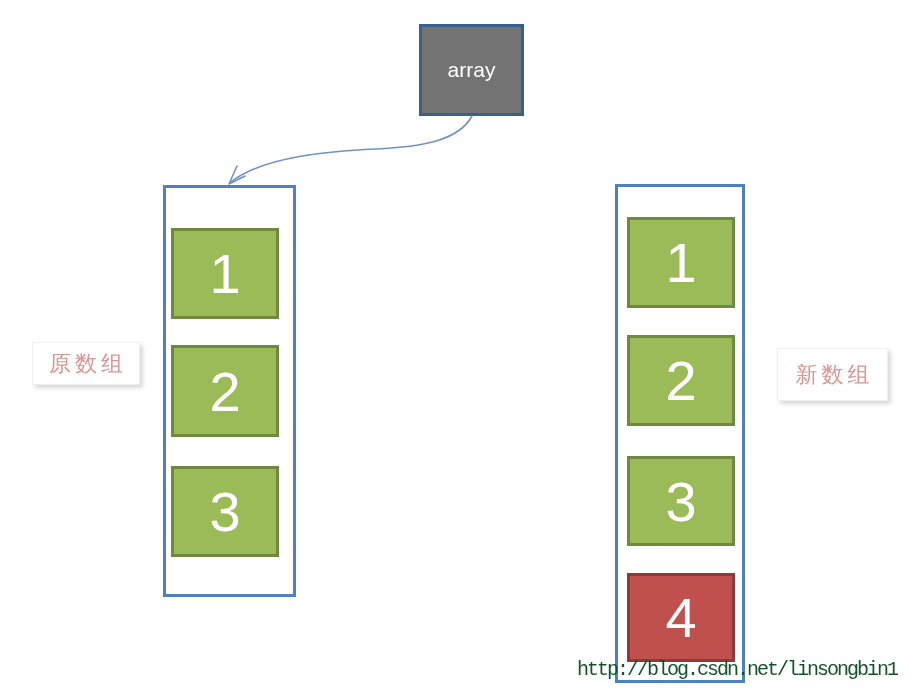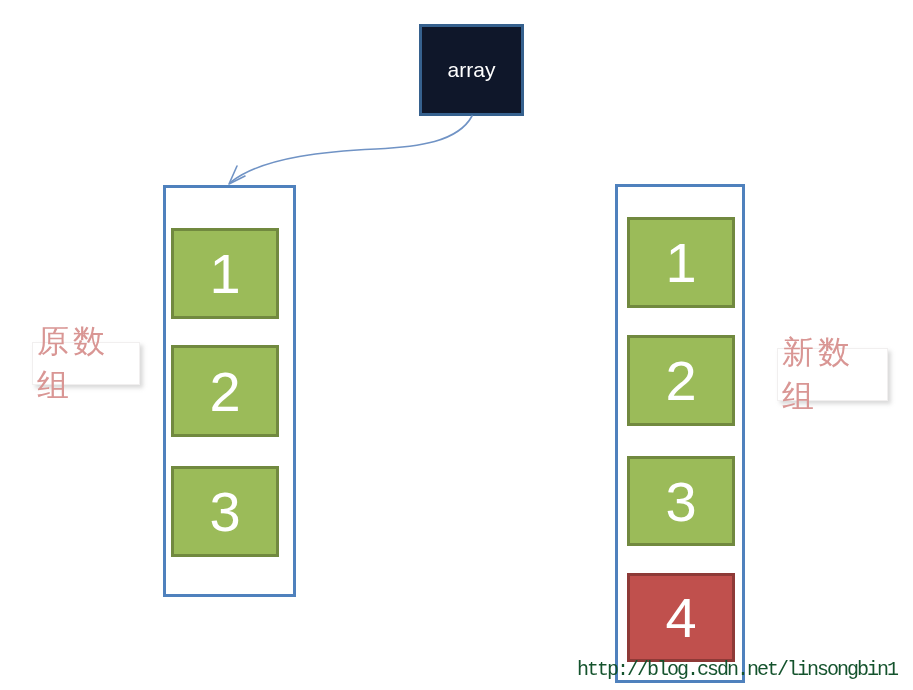--- a/index.html
+++ b/index.html
@@ -20,21 +20,21 @@
     left: 0; top: 0;
     width: 913px; height: 690px;
     pointer-events: none;
     z-index: 3;
   }
   .pointer-box {
     position: absolute;
     left: 419px; top: 24px;
     width: 105px; height: 92px;
     box-sizing: border-box;
-    background: #0f172a;
+    background: #737373;
     border: 3px solid #36618e;
     color: #ffffff;
     font-size: 21px;
     display: flex;
     align-items: center;
     justify-content: center;
     z-index: 2;
   }
   .array-container {
     position: absolute;
@@ -69,21 +69,21 @@
   .cell.r2 { left: 627px; top: 335px; height: 91px; }
   .cell.r3 { left: 627px; top: 456px; height: 90px; }
   .cell.r4 { left: 627px; top: 573px; height: 89px; }
   .side-label {
     position: absolute;
     box-sizing: border-box;
     background: #ffffff;
     border: 1px solid #f1efef;
     box-shadow: 3px 3px 4px rgba(150,150,150,0.35);
     color: #d99694;
-    font-size: 32px;
+    font-size: 22px;
     letter-spacing: 4px;
     display: flex;
     align-items: center;
     justify-content: center;
     padding-left: 4px;
     z-index: 2;
   }
   .side-label.left  { left: 32px;  top: 342px; width: 108px; height: 43px; }
   .side-label.right { left: 777px; top: 348px; width: 111px; height: 53px; }
   .watermark {

